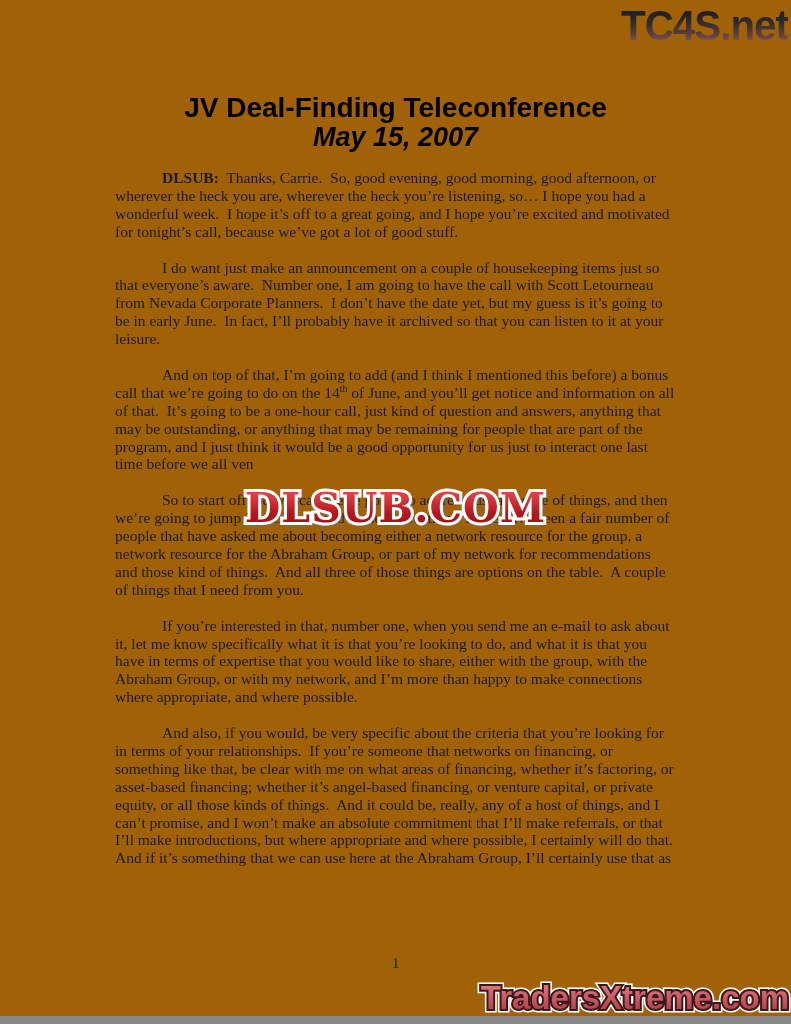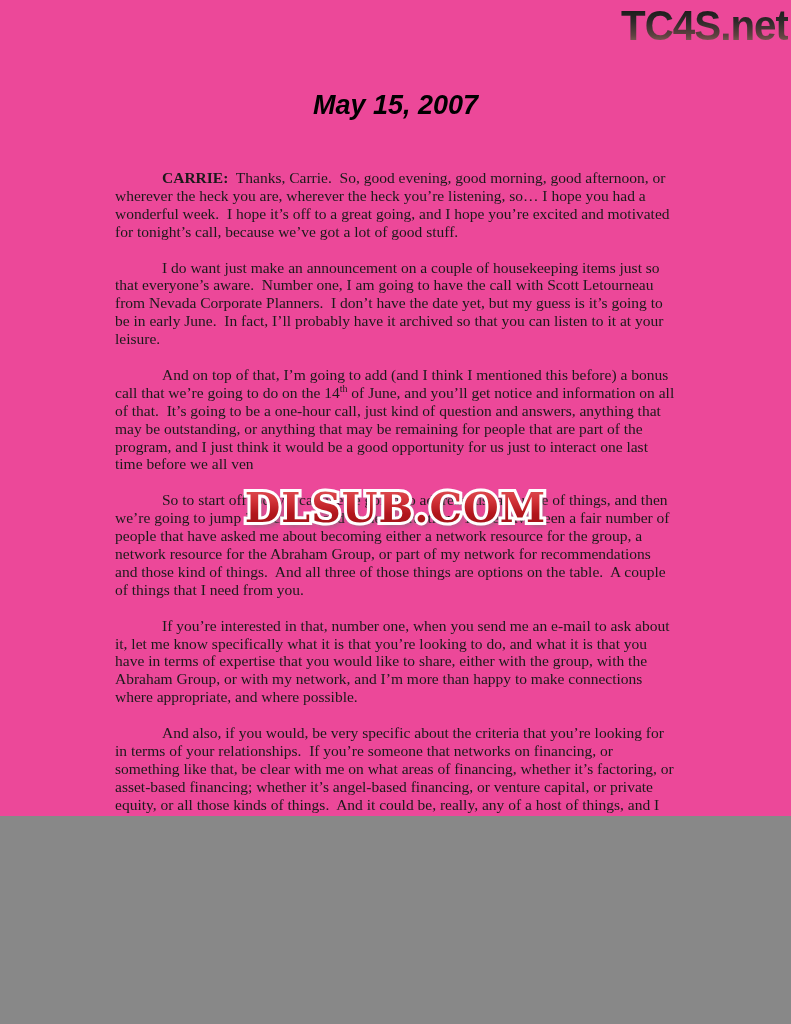--- a/index.html
+++ b/index.html
@@ -1,20 +1,20 @@
 <!DOCTYPE html>
 <html><head>
 <meta charset="utf-8">
 <style>
   html,body{margin:0;padding:0;background:#888;}
   .page{
     position:relative;
-    width:791px;height:816px;
+    width:791px;height:1016px;
     margin:0 auto;
-    background:#ec4899;
+    background:#a16207;
     overflow:hidden;
     font-family:"Liberation Serif", serif;
     color:#1a1a1a;
   }
 
   
   .brand-top{
     position:absolute; top:4px; right:3px;
     font-family:"Liberation Sans", sans-serif;
     font-weight:bold; font-size:42px; line-height:44px;
@@ -114,25 +114,26 @@
   }
 </style>
 </head>
 <body>
 
 <div class="page">
 
   <div class="brand-top">TC4S.net</div>
 
   <div class="doc-header">
+    <h1 class="doc-title">JV Deal-Finding Teleconference</h1>
     <h2 class="doc-subtitle">May 15, 2007</h2>
   </div>
 
   <div class="content">
-    <p class="para"><b class="speaker">CARRIE:</b><span>  Thanks, Carrie.  So, good evening, good morning, good afternoon, or wherever the heck you are, wherever the heck you’re listening, so… I hope you had a wonderful week.  I hope it’s off to a great going, and I hope you’re excited and motivated for tonight’s call, because we’ve got a lot of good stuff.</span></p>
+    <p class="para"><b class="speaker">DLSUB:</b><span>  Thanks, Carrie.  So, good evening, good morning, good afternoon, or wherever the heck you are, wherever the heck you’re listening, so… I hope you had a wonderful week.  I hope it’s off to a great going, and I hope you’re excited and motivated for tonight’s call, because we’ve got a lot of good stuff.</span></p>
     <p class="para"><span>I do want just make an announcement on a couple of housekeeping items just so that everyone’s aware.  Number one, I am going to have the call with Scott Letourneau from Nevada Corporate Planners.  I don’t have the date yet, but my guess is it’s going to be in early June.  In fact, I’ll probably have it archived so that you can listen to it at your leisure.</span></p>
     <p class="para"><span>And on top of that, I’m going to add (and I think I mentioned this before) a bonus call that we’re going to do on the 14</span><sup>th</sup><span> of June, and you’ll get notice and information on all of that.  It’s going to be a one-hour call, just kind of question and answers, anything that may be outstanding, or anything that may be remaining for people that are part of the program, and I just think it would be a good opportunity for us just to interact one last time before we all ven</span></p>
     <p class="para"><span>So to start off today’s call we’re going to address just a couple of things, and then we’re going to jump into content and some interaction.  There have been a fair number of people that have asked me about becoming either a network resource for the group, a network resource for the Abraham Group, or part of my network for recommendations and those kind of things.  And all three of those things are options on the table.  A couple of things that I need from you.</span></p>
     <p class="para"><span>If you’re interested in that, number one, when you send me an e-mail to ask about it, let me know specifically what it is that you’re looking to do, and what it is that you have in terms of expertise that you would like to share, either with the group, with the Abraham Group, or with my network, and I’m more than happy to make connections where appropriate, and where possible.</span></p>
     <p class="para"><span>And also, if you would, be very specific about the criteria that you’re looking for in terms of your relationships.  If you’re someone that networks on financing, or something like that, be clear with me on what areas of financing, whether it’s factoring, or asset-based financing; whether it’s angel-based financing, or venture capital, or private equity, or all those kinds of things.  And it could be, really, any of a host of things, and I can’t promise, and I won’t make an absolute commitment that I’ll make referrals, or that I’ll make introductions, but where appropriate and where possible, I certainly will do that.  And if it’s something that we can use here at the Abraham Group, I’ll certainly use that as</span></p>
   </div>
 
   <div class="watermark"><span class="wm-back">DLSUB.COM</span><span class="wm-fill">DLSUB.COM</span></div>
 
   <div class="page-number">1</div>

